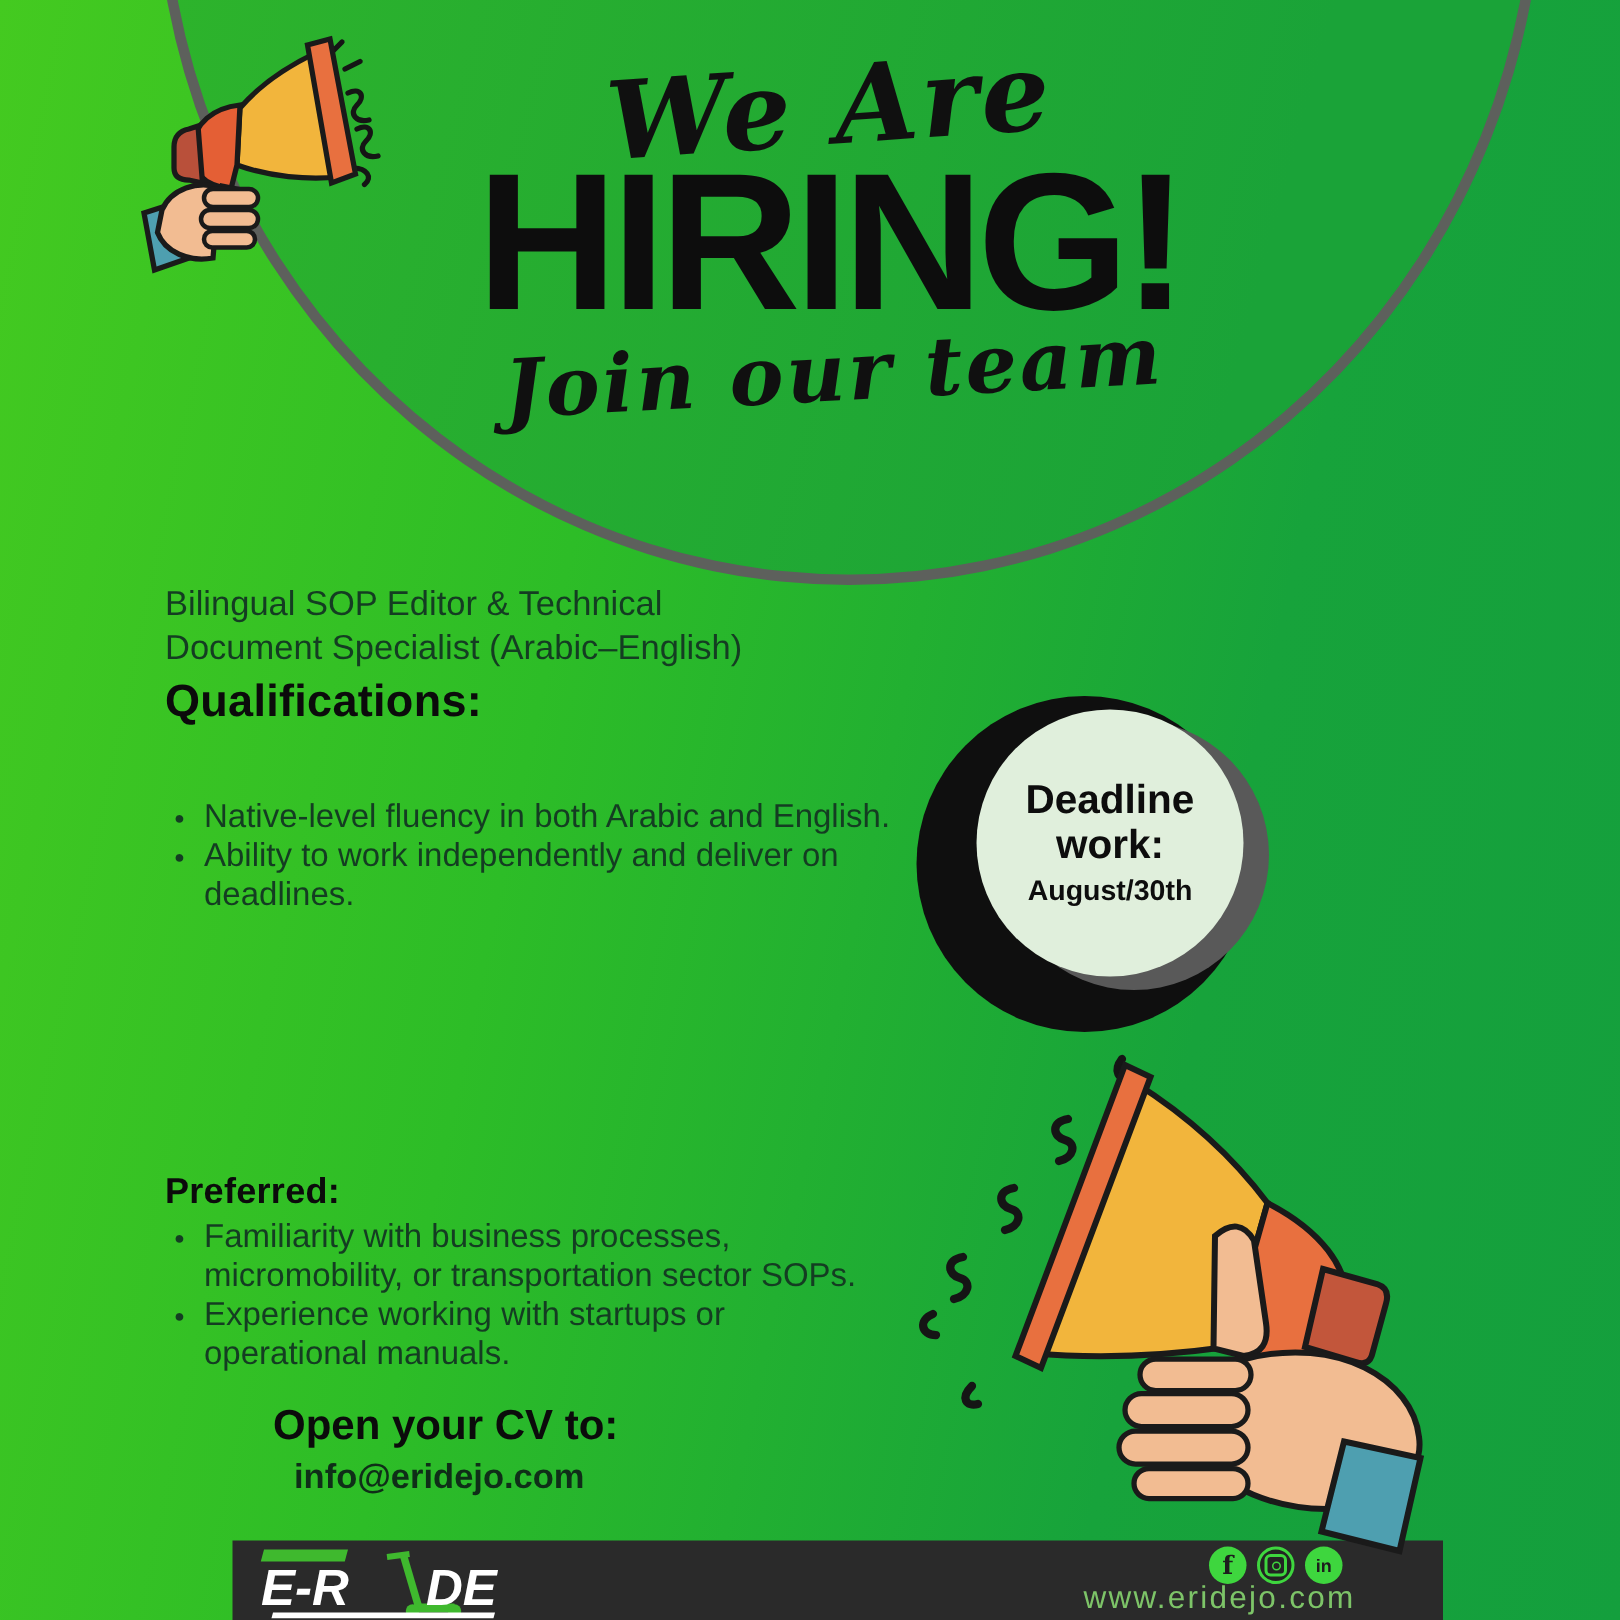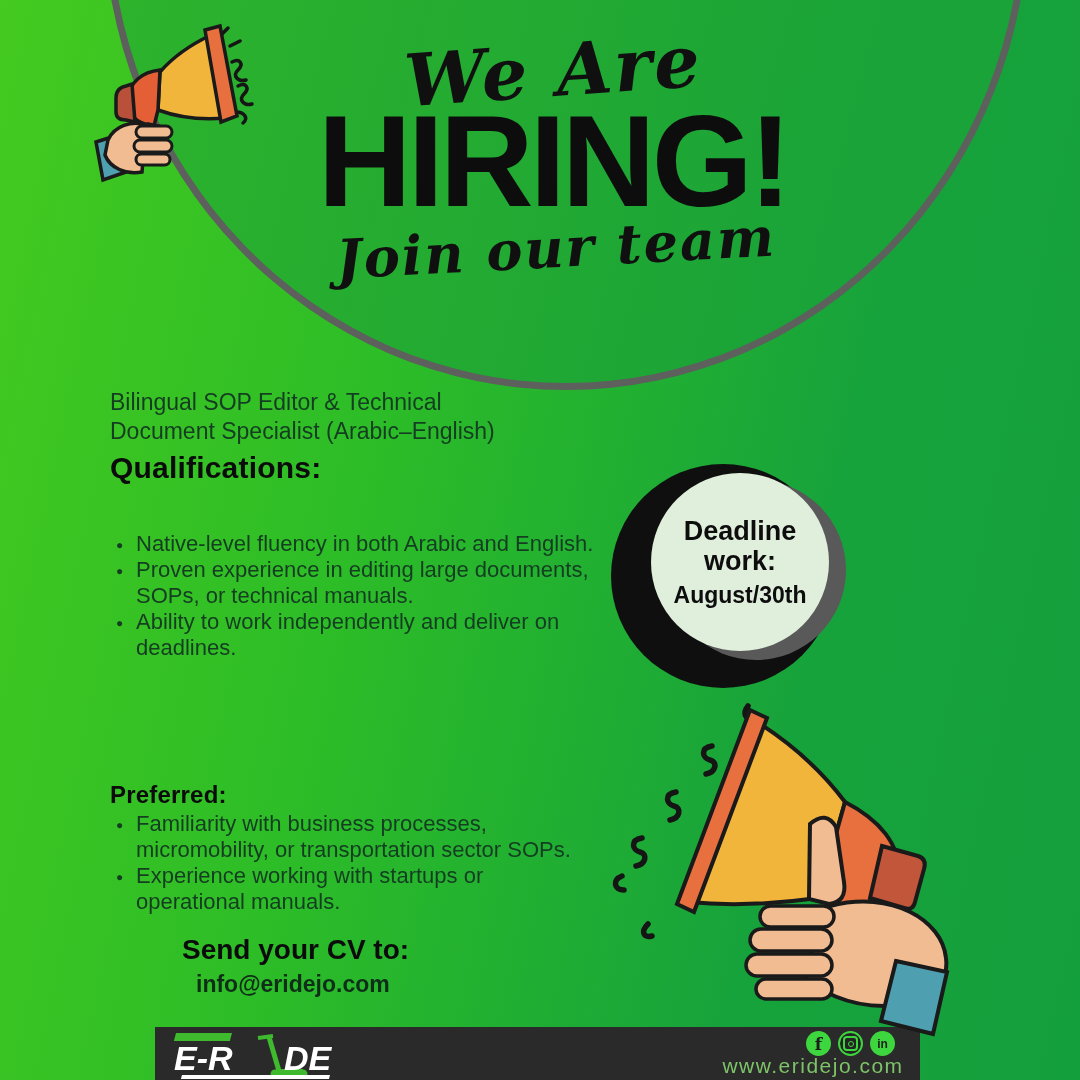--- a/index.html
+++ b/index.html
@@ -45,23 +45,23 @@
   .cv-head{position:absolute; left:182px; top:934px; font-size:28px; font-weight:800; color:#0b0b0b;}
   .cv-email{position:absolute; left:196px; top:971px; font-size:23px; font-weight:800; color:#0f2e18;}
   
   .deadline{position:absolute; left:600px; top:455px; width:260px; height:250px;}
   .dl-black{position:absolute; left:11px; top:9px; width:224px; height:224px; border-radius:50%; background:#0f0f0f;}
   .dl-shadow{position:absolute; left:66px; top:25px; width:180px; height:180px; border-radius:50%; background:#595959;}
   .dl-circle{position:absolute; left:51px; top:18px; width:178px; height:178px; border-radius:50%;
     background:#e0efdc; display:flex; flex-direction:column; align-items:center; justify-content:center;
     color:#0d0d0d;}
   .dl-l1,.dl-l2{font-size:27px; font-weight:800; line-height:30px;}
-  .dl-date{font-size:23px; font-weight:800; margin-top:6px;}
+  .dl-date{font-size:19px; font-weight:800; margin-top:6px;}
   
-  .footer-bar{position:absolute; left:155px; top:1027px; width:765px; height:53px; background:#2a2a2a;}
+  .footer-bar{position:absolute; left:155px; top:1027px; width:765px; height:53px; background:#2a2a2a;padding-left:42px;}
   .logo-svg{position:absolute; left:17px; top:4px;}
   .socials{position:absolute; left:651px; top:4px; display:flex; gap:7px;}
   .soc{width:25px; height:25px; border-radius:50%; background:#3ed63e; display:flex;
     align-items:center; justify-content:center; font-weight:800; color:#1d1d1d;}
   .soc.fb{font-family:"DejaVu Serif",serif; font-size:17px;}
   .soc.ig{background:#232323; border:2px solid #3ed63e; width:21px; height:21px; position:relative;}
   .soc.ig .cam{width:11px; height:11px; border:2px solid #3ed63e; border-radius:4px; position:relative;}
   .soc.ig .cam::after{content:""; position:absolute; left:2.5px; top:2.5px; width:4px; height:4px;
     border:1.5px solid #3ed63e; border-radius:50%;}
   .soc.li{font-size:12px;}
@@ -109,31 +109,30 @@
   </svg>
 
   <div class="col role">
     <div>Bilingual SOP Editor &amp; Technical</div>
     <div>Document Specialist (Arabic–English)</div>
   </div>
 
   <div class="col h1 qual-head">Qualifications:</div>
   <ul class="bullets qual-list">
     <li>Native-level fluency in both Arabic and English.</li>
-    <li>Proven experience in editing large documents, SOPs, or technical manuals.</li>
     <li>Ability to work independently and deliver on deadlines.</li>
   </ul>
 
   <div class="col h1 pref-head">Preferred:</div>
   <ul class="bullets pref-list">
     <li>Familiarity with business processes, micromobility, or transportation sector SOPs.</li>
     <li>Experience working with startups or operational manuals.</li>
   </ul>
 
-  <div class="cv-head">Send your CV to:</div>
+  <div class="cv-head">Open your CV to:</div>
   <div class="cv-email">info@eridejo.com</div>
 
   <div class="deadline">
     <div class="dl-black"></div>
     <div class="dl-shadow"></div>
     <div class="dl-circle">
       <div class="dl-l1">Deadline</div>
       <div class="dl-l2">work:</div>
       <div class="dl-date">August/30th</div>
     </div>

